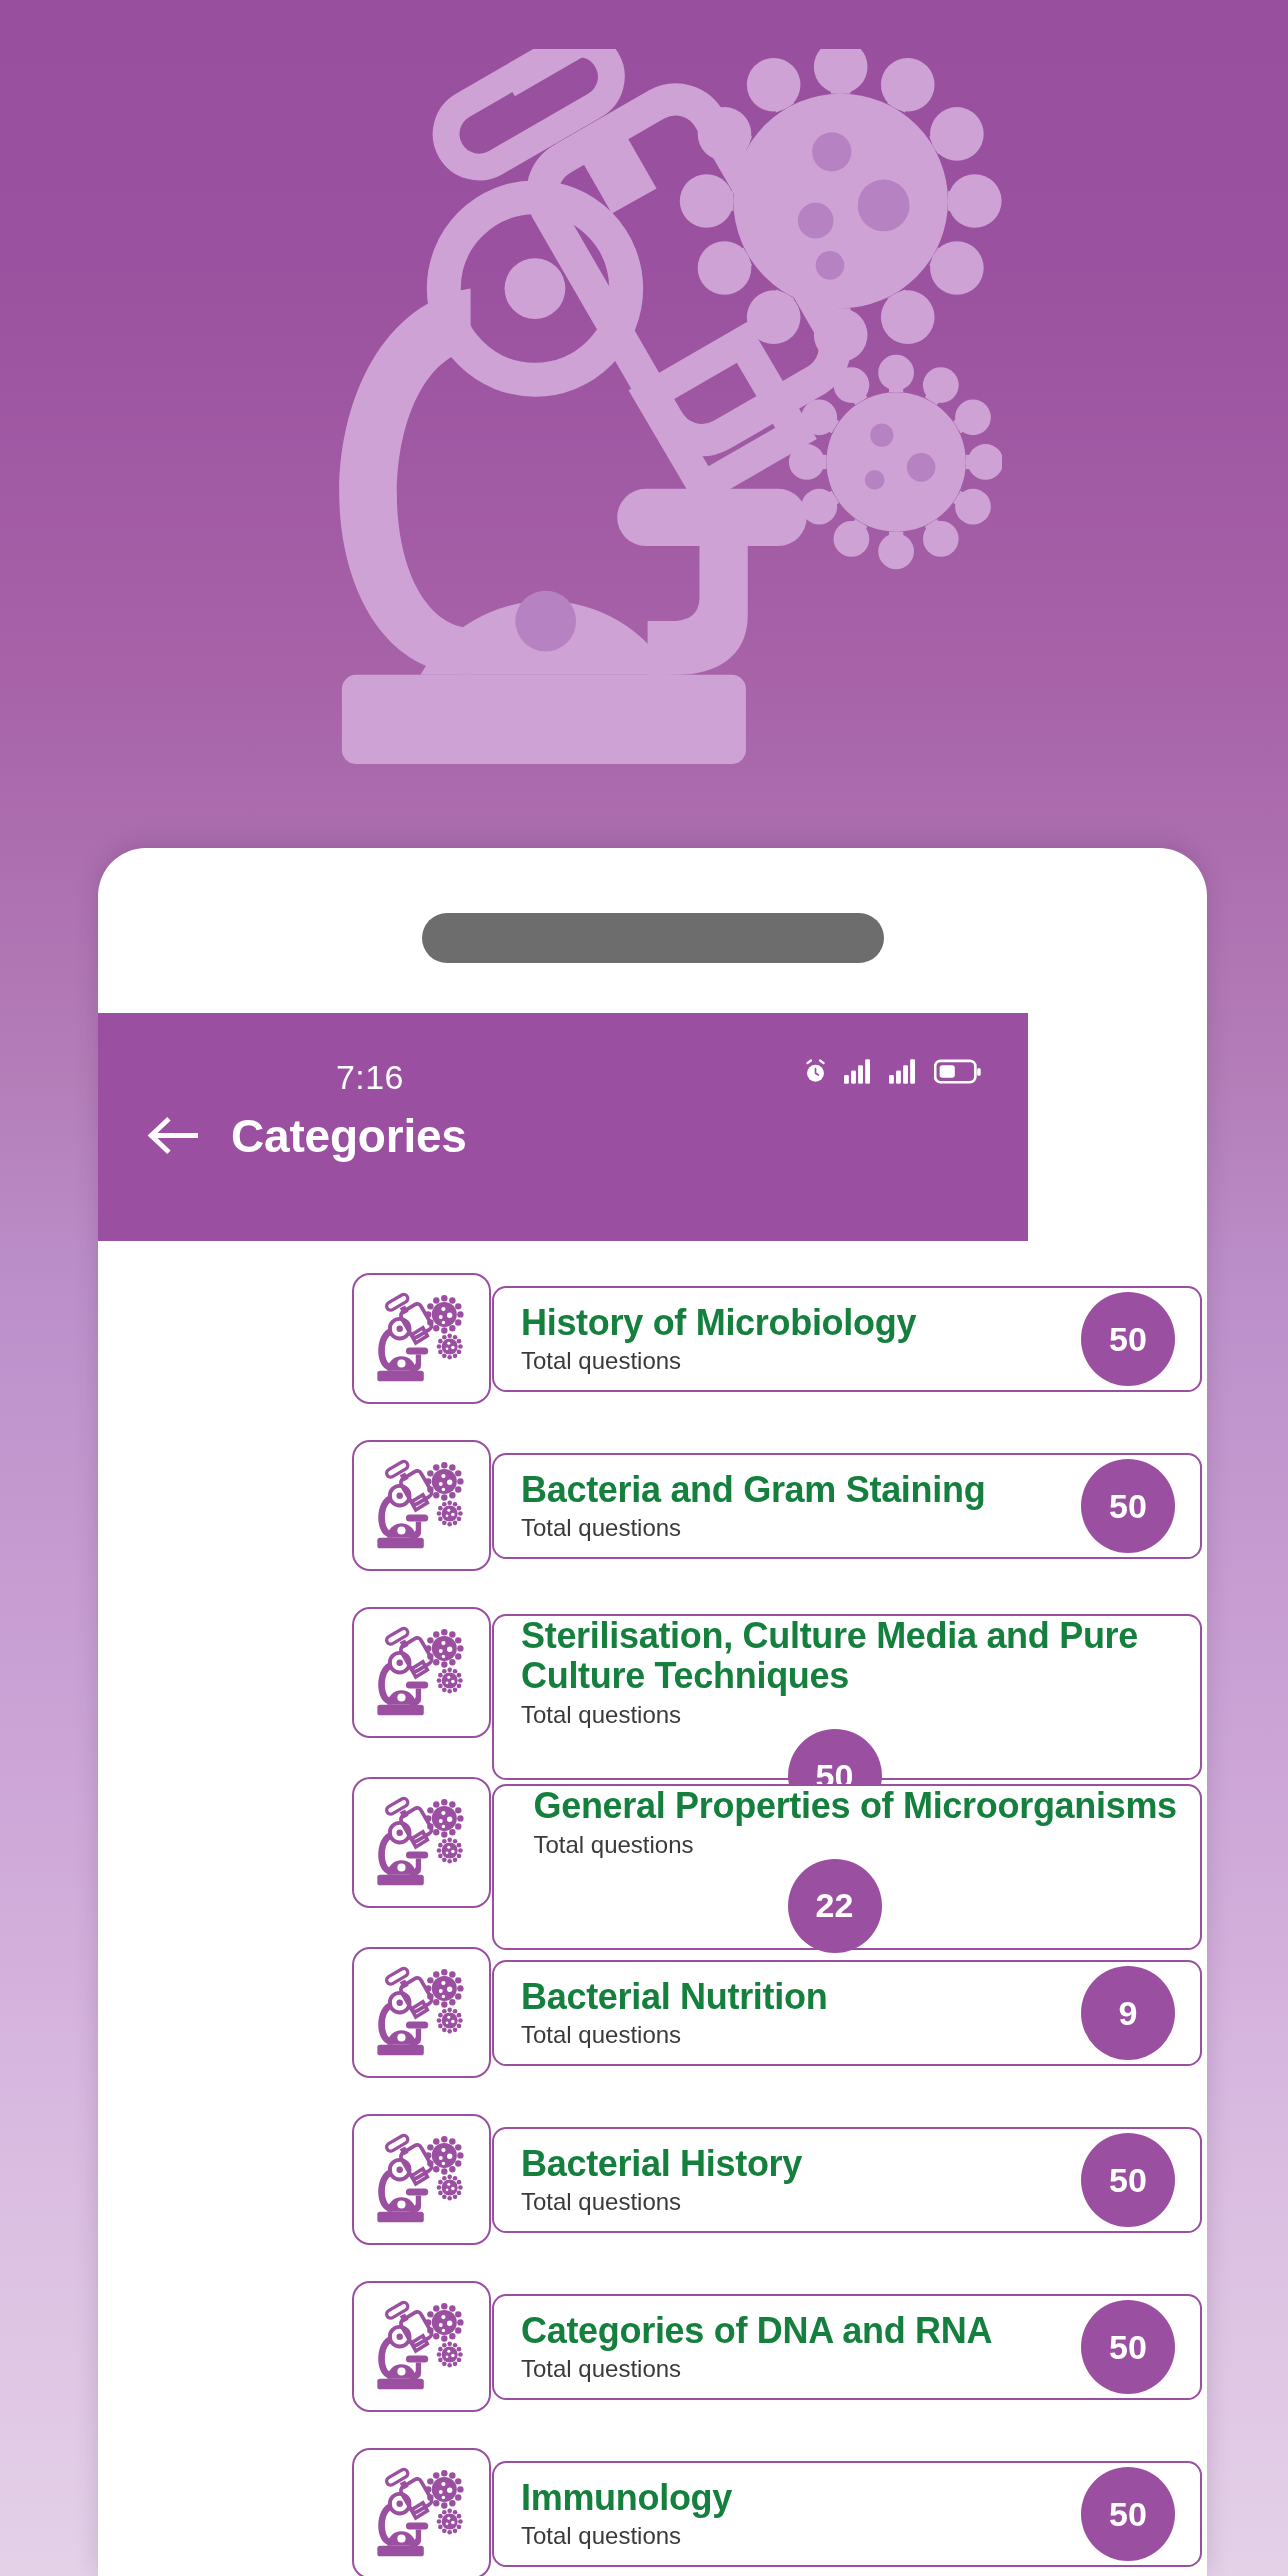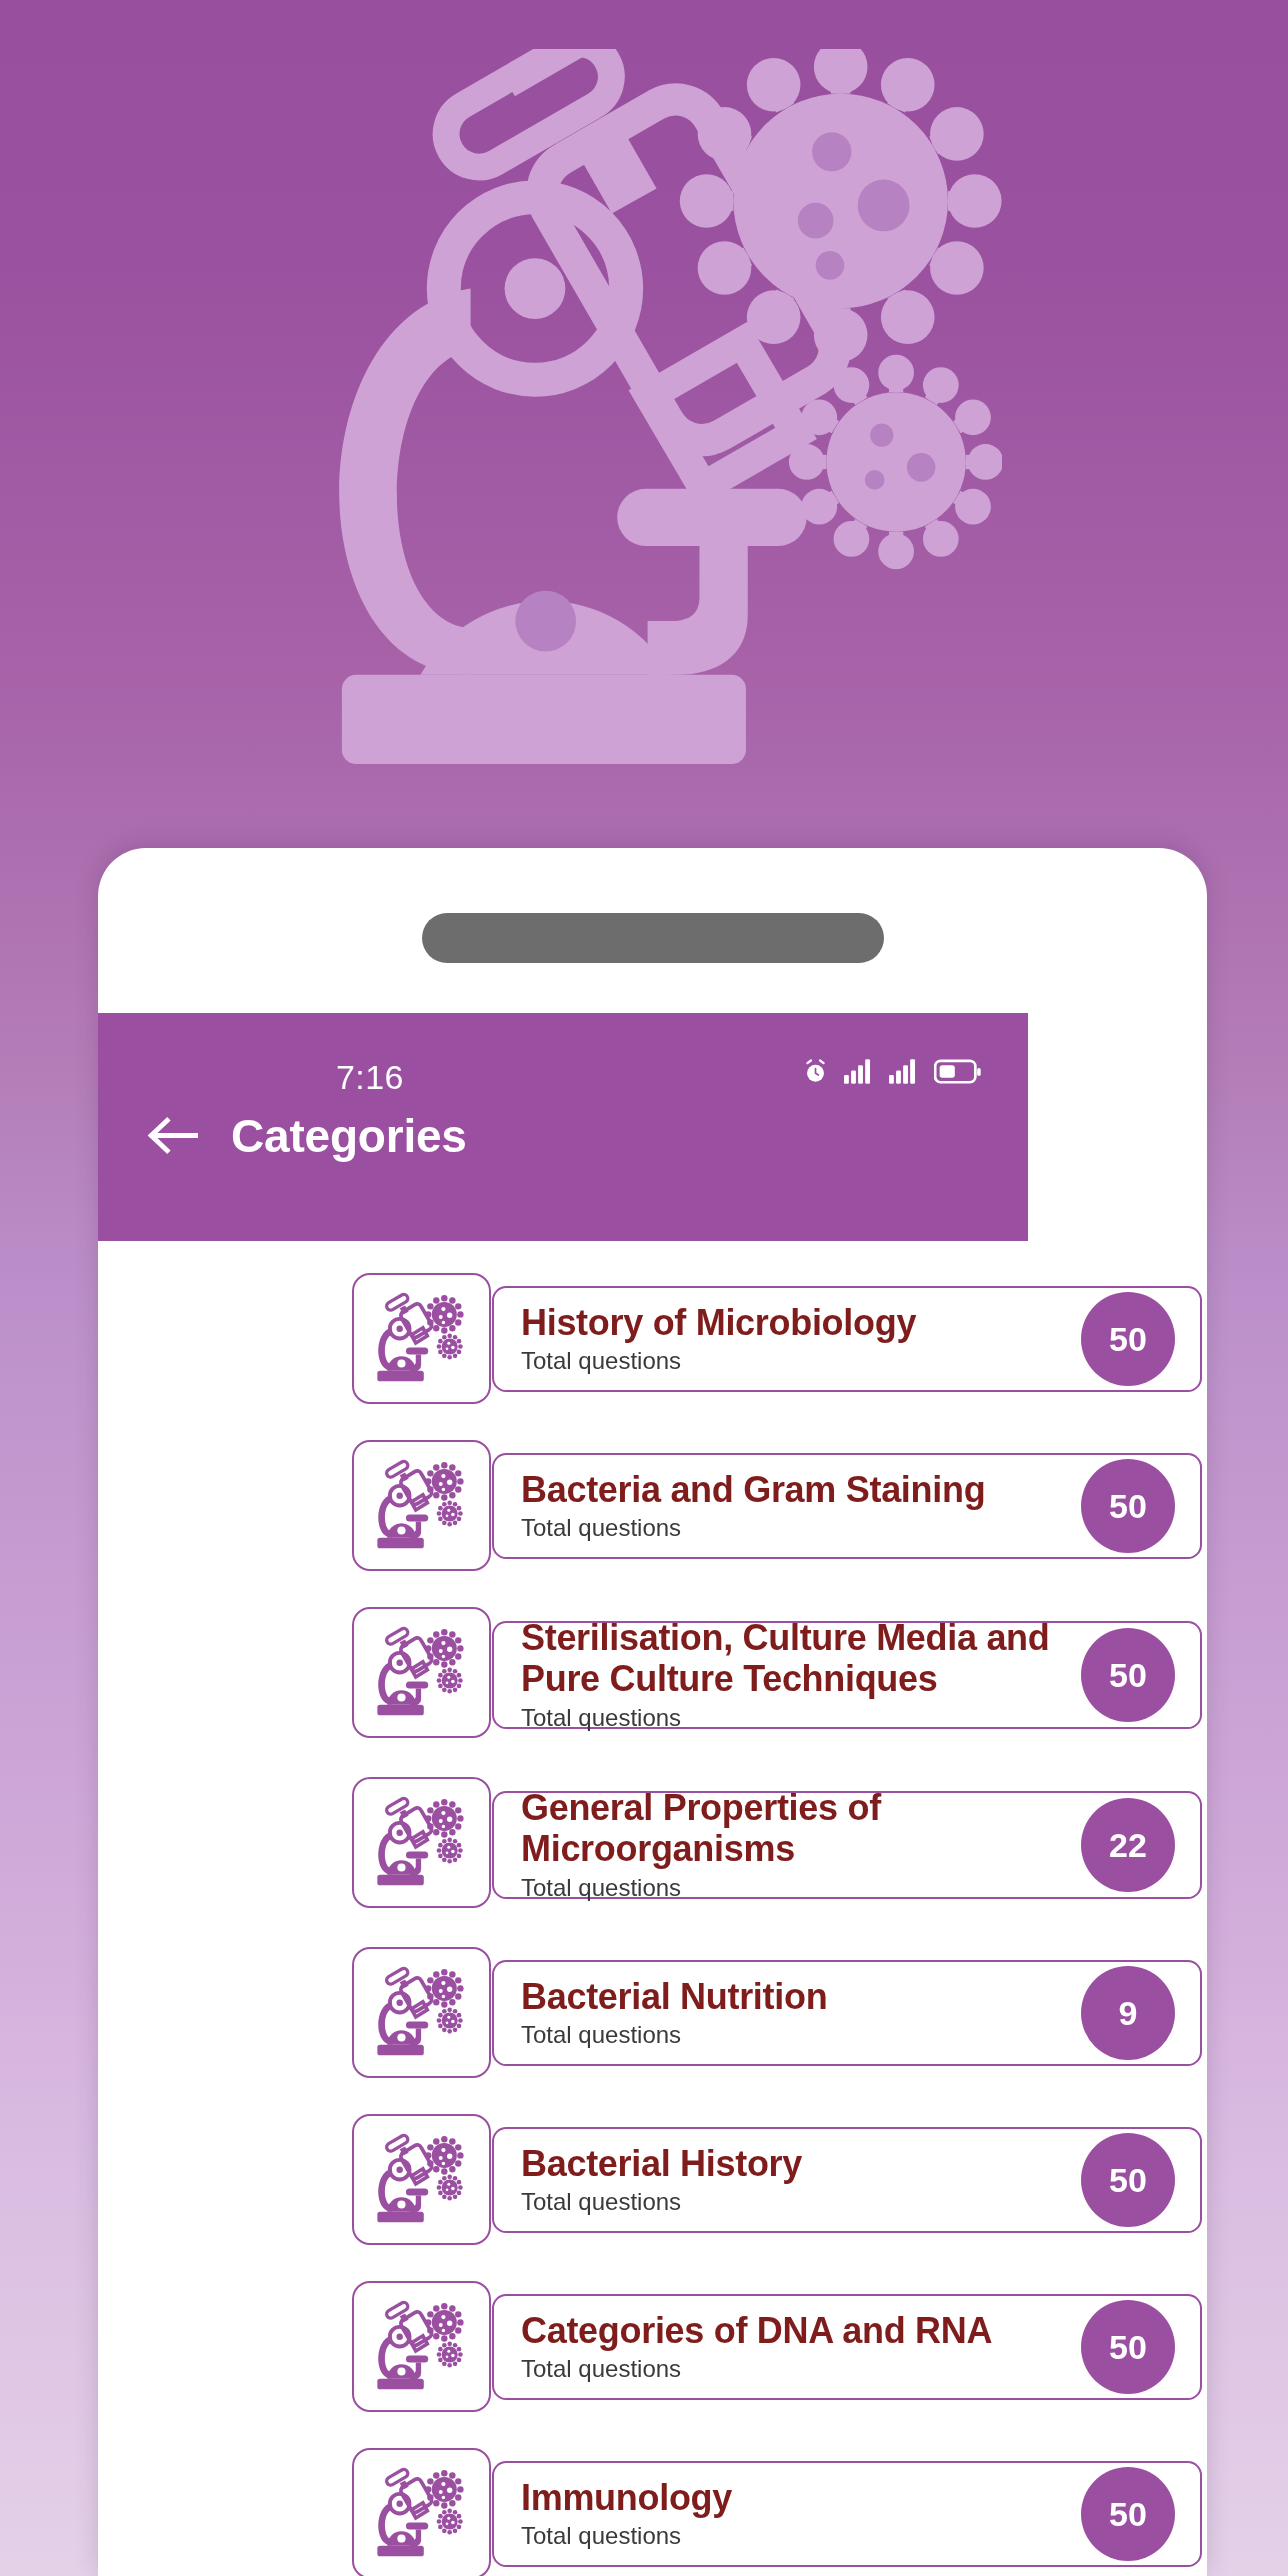--- a/index.html
+++ b/index.html
@@ -64,25 +64,25 @@
     background:#fff; border:2.7px solid #9A4FA0; border-radius:18px;
     display:flex; align-items:center; justify-content:center; z-index:2;
   }
   .icon-box svg { width:100px; height:93px; display:block; }
 
   .cat-card {
     position:absolute; left:394px; top:33px; width:710px; height:106px;
     background:#fff; border:2.7px solid #9A4FA0; border-radius:14.3px;
     display:flex; align-items:center; z-index:1;
   }
-  .cat-card.tall { top:34px; height:108px; }
+  .cat-card.tall { top:27px; height:166px;flex-direction:column; }
 
   .cat-text { flex:1; padding-left:27px; padding-right:10.7px; }
   .cat-title {
-    font-size:36px; font-weight:bold; color:#7f1d1d; line-height:1.12;
+    font-size:36px; font-weight:bold; color:#15803d; line-height:1.12;
     letter-spacing:-0.3px; margin-bottom:4.5px;
   }
   .cat-sub { font-size:24px; color:#3a3a3a; font-weight:400; }
 
   .cat-badge {
     width:94px; height:94px; border-radius:50%;
     background:#9A4FA0; color:#fff;
     display:flex; align-items:center; justify-content:center;
     font-size:34px; font-weight:bold; margin-right:25px; flex:0 0 auto;
   }

